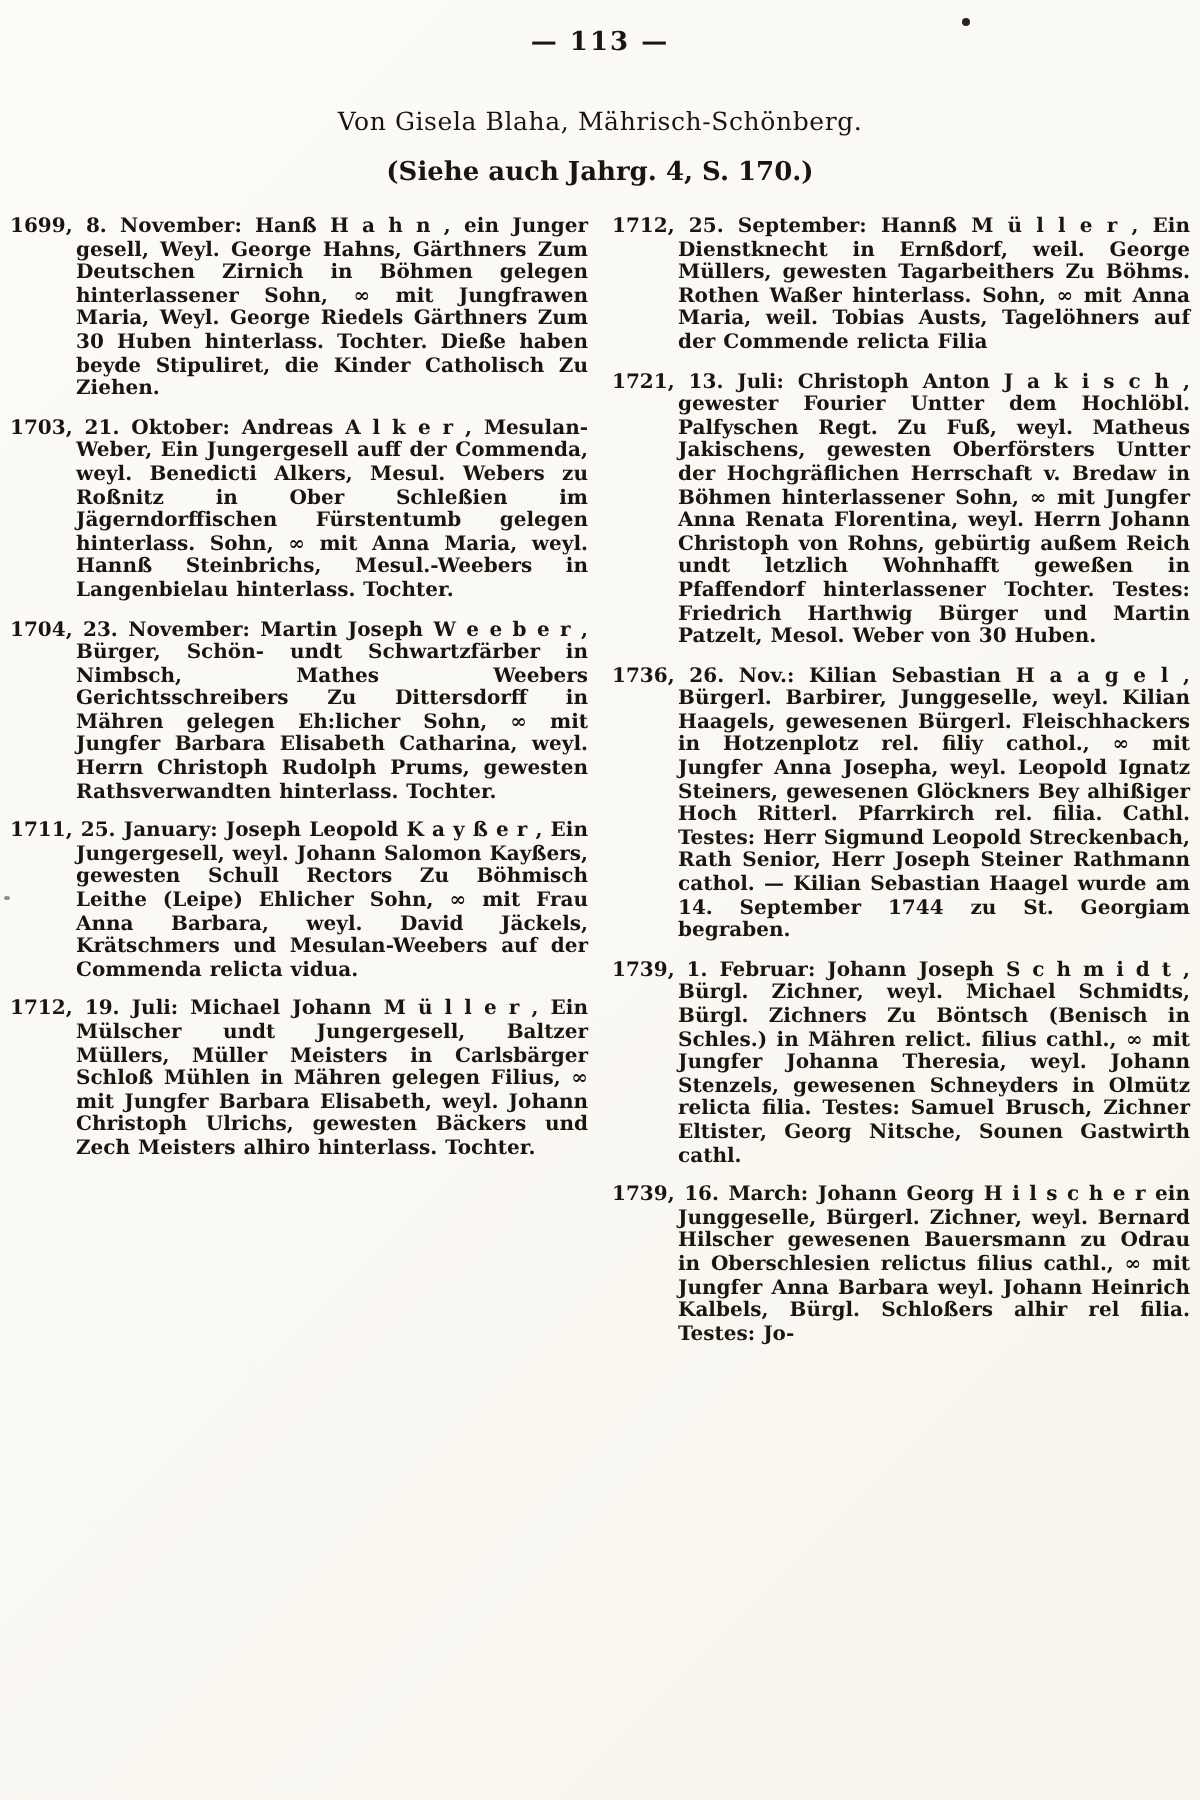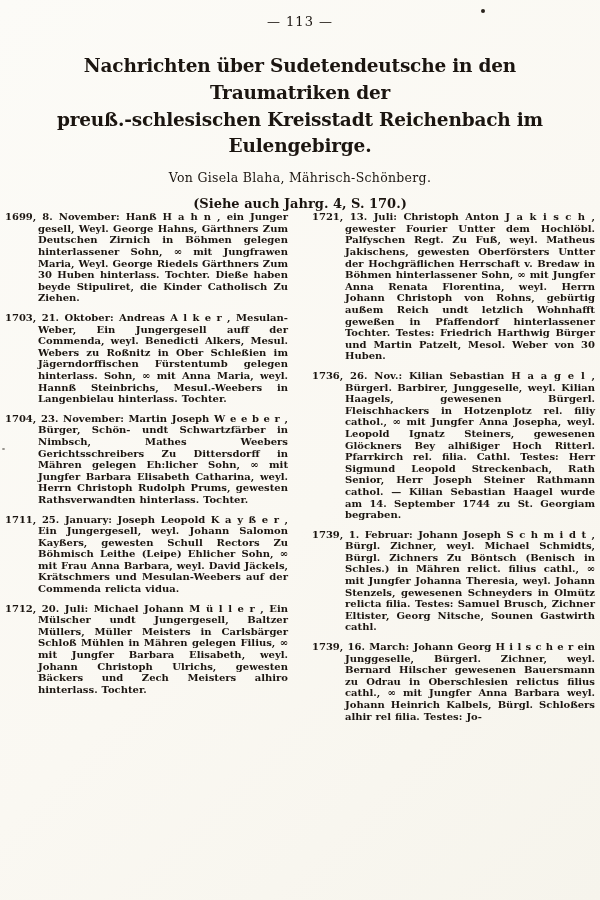--- a/index.html
+++ b/index.html
@@ -20,21 +20,21 @@
   .ink-speck {
     position: absolute;
     background: #2a241d;
     border-radius: 50%;
   }
   .speck-1 { top: 9px; left: 481px; width: 4px; height: 4px; }
   .speck-2 { top: 448px; left: 2px; width: 3px; height: 2px; opacity: .5; }
   .page-number {
     text-align: center;
     font-size: 13px;
-    font-weight: normal;
+    font-weight: bold;
     letter-spacing: 1px;
     margin-bottom: 24px;
   }
   .title {
     text-align: center;
     font-weight: bold;
     font-size: 18.5px;
     line-height: 1.45;
     letter-spacing: -0.2px;
     margin: 0 14px 10px 14px;
@@ -43,25 +43,25 @@
     text-align: center;
     font-size: 12.5px;
     font-weight: normal;
     margin-bottom: 11px;
     letter-spacing: .3px;
   }
   .reference {
     text-align: center;
     font-size: 13px;
     font-weight: bold;
-    margin-bottom: 0;
+    margin-bottom: 14px;
   }
   .columns {
     display: flex;
-    gap: 24px;
+    gap: 12px;
     padding: 0 5px;
   }
   .column {
     flex: 1 1 0;
     min-width: 0;
   }
   .entry {
     font-size: 10px;
     font-weight: bold;
     line-height: 11.6px;
@@ -74,37 +74,34 @@
 </style>
 </head>
 <body>
 
 <div class="page">
   <span class="ink-speck speck-1"></span>
   <span class="ink-speck speck-2"></span>
 
   <div class="page-number">— 113 —</div>
 
-  <div class="title">
-    <span>Nachrichten über Sudetendeutsche in den Traumatriken der</span><br>
-    <span>preuß.-schlesischen Kreisstadt Reichenbach im Eulengebirge.</span>
-  </div>
 
   <div class="byline">Von Gisela Blaha, Mährisch-Schönberg.</div>
 
   <div class="reference">(Siehe auch Jahrg. 4, S. 170.)</div>
 
   <div class="columns">
     <div class="column">
       <p class="entry">1699, 8. November: Hanß H a h n , ein Junger gesell, Weyl. George Hahns, Gärthners Zum Deutschen Zirnich in Böhmen gelegen hinterlassener Sohn, ∞ mit Jungfrawen Maria, Weyl. George Riedels Gärthners Zum 30 Huben hinterlass. Tochter. Dieße haben beyde Stipuliret, die Kinder Catholisch Zu Ziehen.</p>
       <p class="entry">1703, 21. Oktober: Andreas A l k e r , Mesulan-Weber, Ein Jungergesell auff der Commenda, weyl. Benedicti Alkers, Mesul. Webers zu Roßnitz in Ober Schleßien im Jägerndorffischen Fürstentumb gelegen hinterlass. Sohn, ∞ mit Anna Maria, weyl. Hannß Steinbrichs, Mesul.-Weebers in Langenbielau hinterlass. Tochter.</p>
       <p class="entry">1704, 23. November: Martin Joseph W e e b e r , Bürger, Schön- undt Schwartzfärber in Nimbsch, Mathes Weebers Gerichtsschreibers Zu Dittersdorff in Mähren gelegen Eh:licher Sohn, ∞ mit Jungfer Barbara Elisabeth Catharina, weyl. Herrn Christoph Rudolph Prums, gewesten Rathsverwandten hinterlass. Tochter.</p>
       <p class="entry">1711, 25. January: Joseph Leopold K a y ß e r , Ein Jungergesell, weyl. Johann Salomon Kayßers, gewesten Schull Rectors Zu Böhmisch Leithe (Leipe) Ehlicher Sohn, ∞ mit Frau Anna Barbara, weyl. David Jäckels, Krätschmers und Mesulan-Weebers auf der Commenda relicta vidua.</p>
-      <p class="entry">1712, 20. Juli: Michael Johann M ü l l e r , Ein Mülscher undt Jungergesell, Baltzer Müllers, Müller Meisters in Carlsbärger Schloß Mühlen in Mähren gelegen Filius, ∞ mit Jungfer Barbara Elisabeth, weyl. Johann Christoph Ulrichs, gewesten Bäckers und Zech Meisters alhiro hinterlass. Tochter.</p>
+      <p class="entry">1712, 19. Juli: Michael Johann M ü l l e r , Ein Mülscher undt Jungergesell, Baltzer Müllers, Müller Meisters in Carlsbärger Schloß Mühlen in Mähren gelegen Filius, ∞ mit Jungfer Barbara Elisabeth, weyl. Johann Christoph Ulrichs, gewesten Bäckers und Zech Meisters alhiro hinterlass. Tochter.</p>
     </div>
     <div class="column">
+      <p class="entry">1712, 25. September: Hannß M ü l l e r , Ein Dienstknecht in Ernßdorf, weil. George Müllers, gewesten Tagarbeithers Zu Böhms. Rothen Waßer hinterlass. Sohn, ∞ mit Anna Maria, weil. Tobias Austs, Tagelöhners auf der Commende relicta Filia</p>
       <p class="entry">1721, 13. Juli: Christoph Anton J a k i s c h , gewester Fourier Untter dem Hochlöbl. Palfyschen Regt. Zu Fuß, weyl. Matheus Jakischens, gewesten Oberförsters Untter der Hochgräflichen Herrschaft v. Bredaw in Böhmen hinterlassener Sohn, ∞ mit Jungfer Anna Renata Florentina, weyl. Herrn Johann Christoph von Rohns, gebürtig außem Reich undt letzlich Wohnhafft geweßen in Pfaffendorf hinterlassener Tochter. Testes: Friedrich Harthwig Bürger und Martin Patzelt, Mesol. Weber von 30 Huben.</p>
       <p class="entry">1736, 26. Nov.: Kilian Sebastian H a a g e l , Bürgerl. Barbirer, Junggeselle, weyl. Kilian Haagels, gewesenen Bürgerl. Fleischhackers in Hotzenplotz rel. filiy cathol., ∞ mit Jungfer Anna Josepha, weyl. Leopold Ignatz Steiners, gewesenen Glöckners Bey alhißiger Hoch Ritterl. Pfarrkirch rel. filia. Cathl. Testes: Herr Sigmund Leopold Streckenbach, Rath Senior, Herr Joseph Steiner Rathmann cathol. — Kilian Sebastian Haagel wurde am 14. September 1744 zu St. Georgiam begraben.</p>
       <p class="entry">1739, 1. Februar: Johann Joseph S c h m i d t , Bürgl. Zichner, weyl. Michael Schmidts, Bürgl. Zichners Zu Böntsch (Benisch in Schles.) in Mähren relict. filius cathl., ∞ mit Jungfer Johanna Theresia, weyl. Johann Stenzels, gewesenen Schneyders in Olmütz relicta filia. Testes: Samuel Brusch, Zichner Eltister, Georg Nitsche, Sounen Gastwirth cathl.</p>
       <p class="entry">1739, 16. March: Johann Georg H i l s c h e r ein Junggeselle, Bürgerl. Zichner, weyl. Bernard Hilscher gewesenen Bauersmann zu Odrau in Oberschlesien relictus filius cathl., ∞ mit Jungfer Anna Barbara weyl. Johann Heinrich Kalbels, Bürgl. Schloßers alhir rel filia. Testes: Jo-</p>
     </div>
   </div>
 </div>
 
 </body></html>

